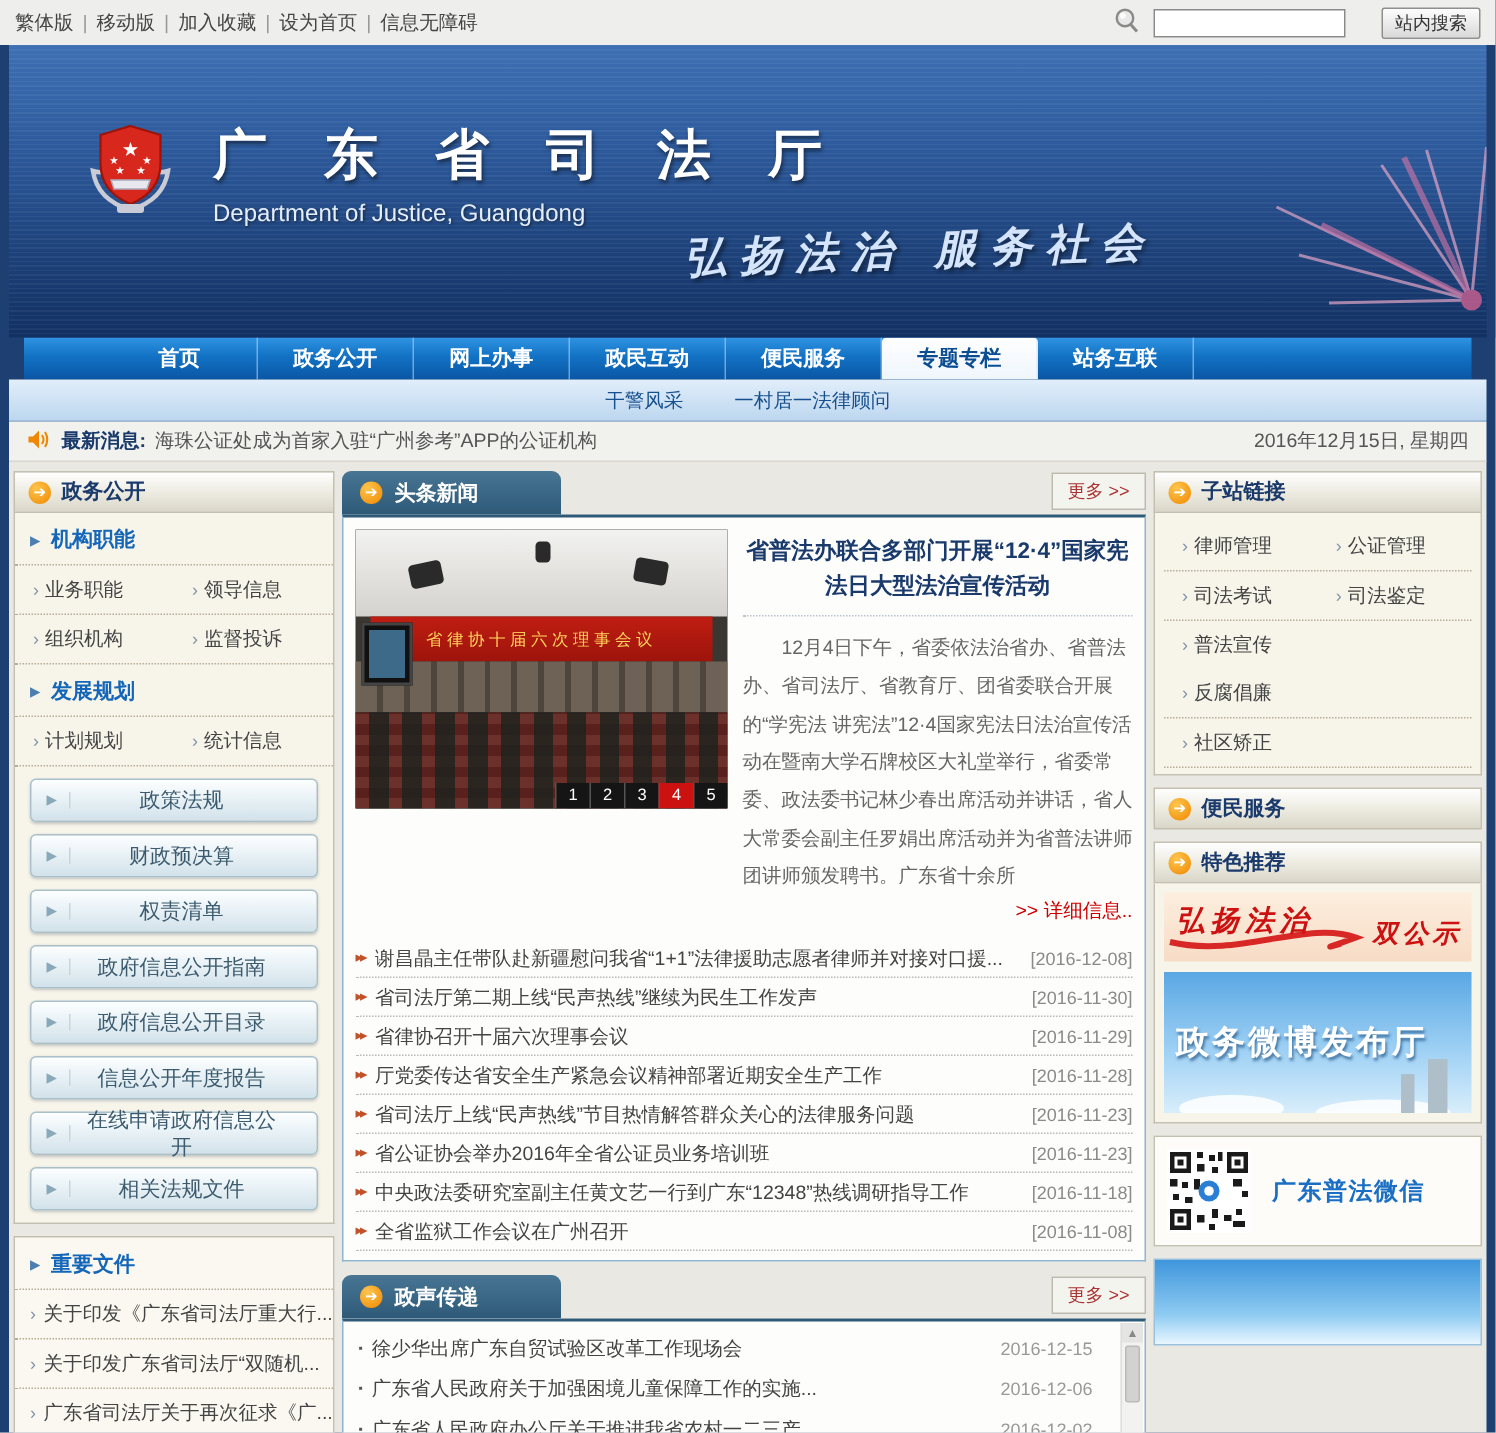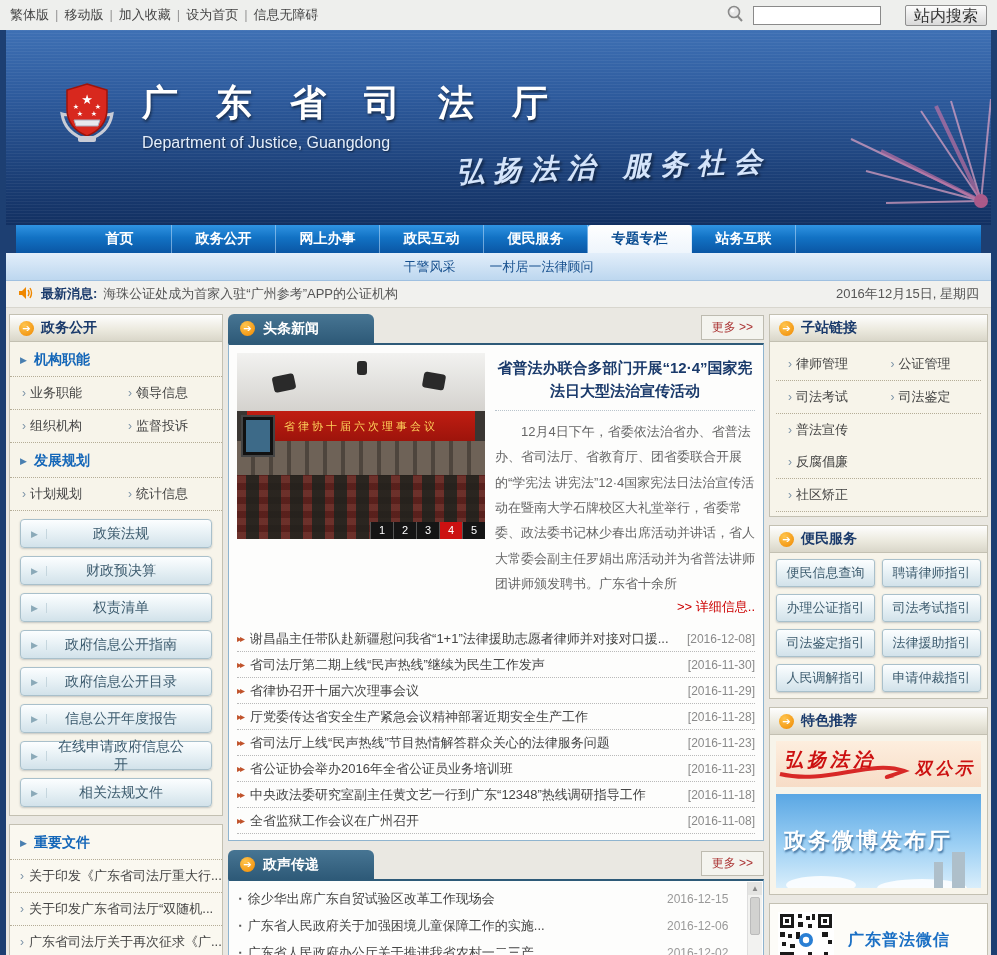--- a/index.html
+++ b/index.html
@@ -8,21 +8,21 @@
 
   
   .topbar { height:30px; background:#eeefed; display:flex; align-items:center; padding:0 10px; font-size:13px; color:#444; }
   .topbar .links { display:flex; align-items:flex-end; }
   .topbar .links a { color:#444; text-decoration:none; cursor:pointer; }
   .topbar .links a::after { content:"|"; color:#999; margin:0 6px; }
   .topbar .links a:last-child::after { content:""; margin:0; }
   .topbar .spacer { flex:1; }
   .search-ico { margin-right:8px; }
   .search-input { width:128px; height:19px; border:1px solid #8a8a8a; background:#fff; font-size:12px; padding:0 4px; }
-  .search-btn { margin-left:24px; height:21px; padding:0 8px; font-size:16px; color:#333;
+  .search-btn { margin-left:24px; height:21px; padding:0 8px; font-size:12px; color:#333;
     background:linear-gradient(#fdfdfd,#d9d9d9); border:1px solid #8f8f8f; border-radius:2px; cursor:pointer; }
 
   
   .hdr-wrap { padding:0 6px; background:#1d3f72; }
   .hdr { position:relative; height:195px; overflow:hidden;
     background:linear-gradient(180deg,#3e70b4 0%,#2d5a9c 35%,#1a3d74 78%,#123062 100%); }
   .hdr::before { content:""; position:absolute; inset:0;
     background:repeating-linear-gradient(180deg,rgba(255,255,255,.05) 0 1px,transparent 1px 3px); }
   .brand { position:absolute; left:48px; top:48px; display:flex; align-items:center; gap:22px; }
   .brand-text .cn { color:#fff; font-size:36px; letter-spacing:14px; font-weight:bold; text-shadow:1px 2px 3px rgba(0,0,0,.5); white-space:nowrap; }
@@ -462,30 +462,20 @@
           <span class="lnk"><span class="pre">›</span><span>社区矫正</span></span>
         </div>
       </div>
     </div>
 
     <div class="rbox">
       <div class="sec-hd">
         <span class="o-ico">➔</span>
         <span>便民服务</span>
       </div>
-      <div class="panel-bd srv-grid">
-        <span class="srv-btn">便民信息查询</span>
-        <span class="srv-btn">聘请律师指引</span>
-        <span class="srv-btn">办理公证指引</span>
-        <span class="srv-btn">司法考试指引</span>
-        <span class="srv-btn">司法鉴定指引</span>
-        <span class="srv-btn">法律援助指引</span>
-        <span class="srv-btn">人民调解指引</span>
-        <span class="srv-btn">申请仲裁指引</span>
-      </div>
     </div>
 
     <div class="rbox">
       <div class="sec-hd">
         <span class="o-ico">➔</span>
         <span>特色推荐</span>
       </div>
       <div class="panel-bd feat-bd">
         <div class="bn-credit">
           <span class="w1">弘扬法治</span>

